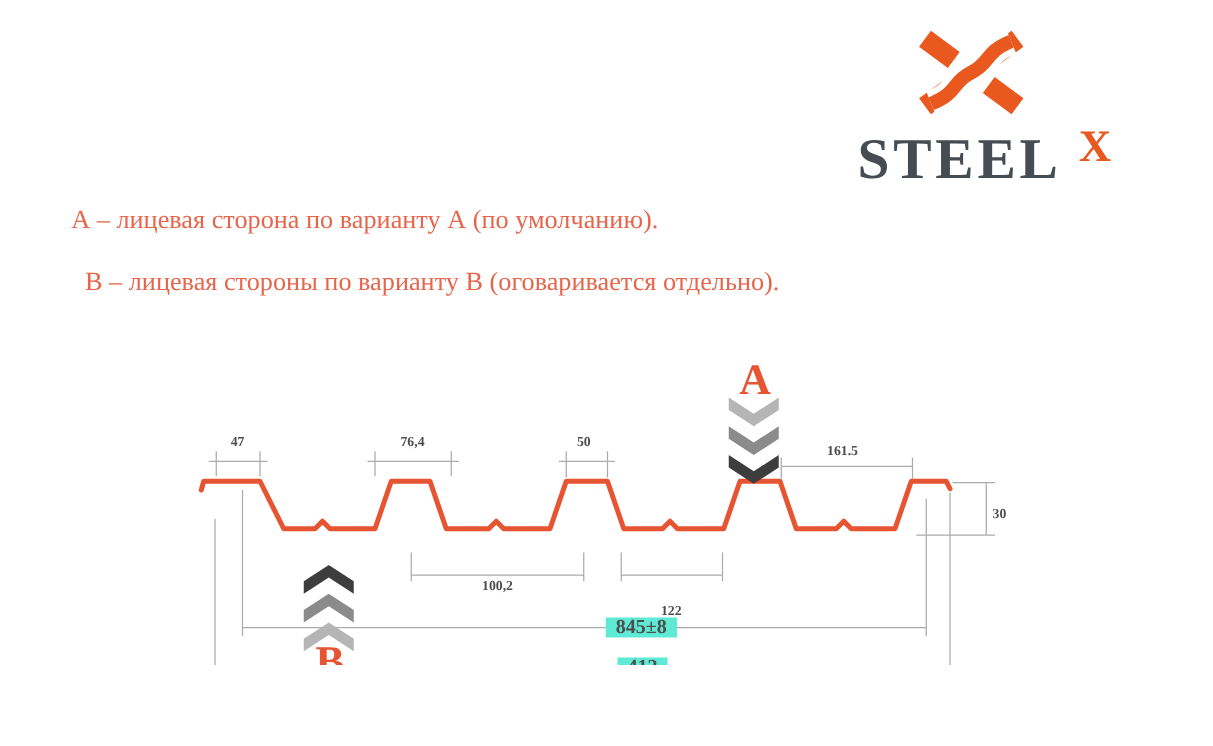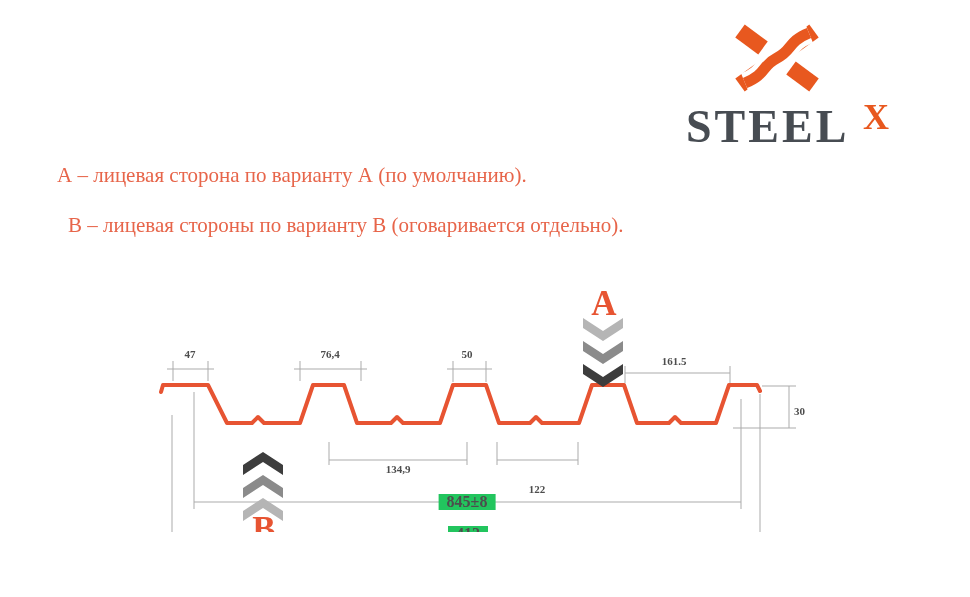--- a/index.html
+++ b/index.html
@@ -14,21 +14,21 @@
 
   
   .legend-line{position:absolute;left:57px;font-size:21px;color:#e7654a;line-height:1.2;
          white-space:nowrap;}
   .legend-a{top:163px;}
   .legend-b{top:213px;margin-left:11px;}
 
   
   .dim-label{position:absolute;transform:translateX(-50%);font-size:11px;font-weight:bold;
          color:#4d4d4d;line-height:1;white-space:nowrap;}
-  .dim-label.big{font-size:16px;background:#22c55e;padding:0 8px;}
+  .dim-label.big{font-size:16px;background:#5eead4;padding:0 8px;margin-left:46px;}
   .dim-label.noshift{transform:none;}
 
   
   .variant-label{position:absolute;transform:translateX(-50%);font-size:35px;font-weight:bold;
          color:#e75432;line-height:1;}
 
   svg.art{position:absolute;left:0;top:0;}
   .dimline{stroke:#ababab;stroke-width:1;fill:none;}
   .profile{stroke:#e75432;stroke-width:4;fill:none;stroke-linejoin:round;stroke-linecap:round;}
 </style>
@@ -94,21 +94,21 @@
   <div class="brand-x">X</div>
 
   <div class="legend-line legend-a">А – лицевая сторона по варианту А (по умолчанию).</div>
   <div class="legend-line legend-b">В – лицевая стороны по варианту В (оговаривается отдельно).</div>
 
   <div class="dim-label" style="left:190px;top:349px;">47</div>
   <div class="dim-label" style="left:330px;top:349px;">76,4</div>
   <div class="dim-label" style="left:467px;top:349px;">50</div>
   <div class="dim-label" style="left:674px;top:356px;">161.5</div>
   <div class="dim-label noshift" style="left:794px;top:406px;">30</div>
-  <div class="dim-label" style="left:398px;top:464px;">134,9</div>
+  <div class="dim-label" style="left:398px;top:464px;">100,2</div>
   <div class="dim-label" style="left:537px;top:484px;">122</div>
   <div class="dim-label big" style="left:467px;top:494px;">845±8</div>
   <div class="dim-label big" style="left:468px;top:526px;">412</div>
 
   <div class="variant-label" style="left:604px;top:286px;">A</div>
   <div class="variant-label" style="left:264px;top:512px;">B</div>
 
 </div>
 
 </body></html>

